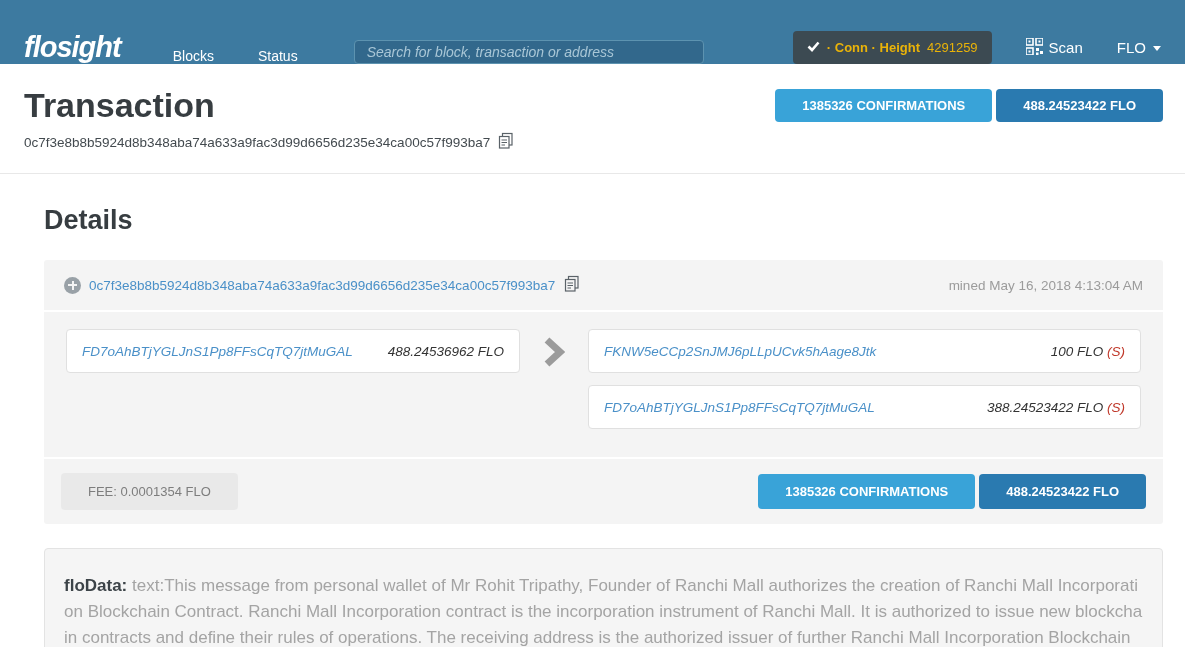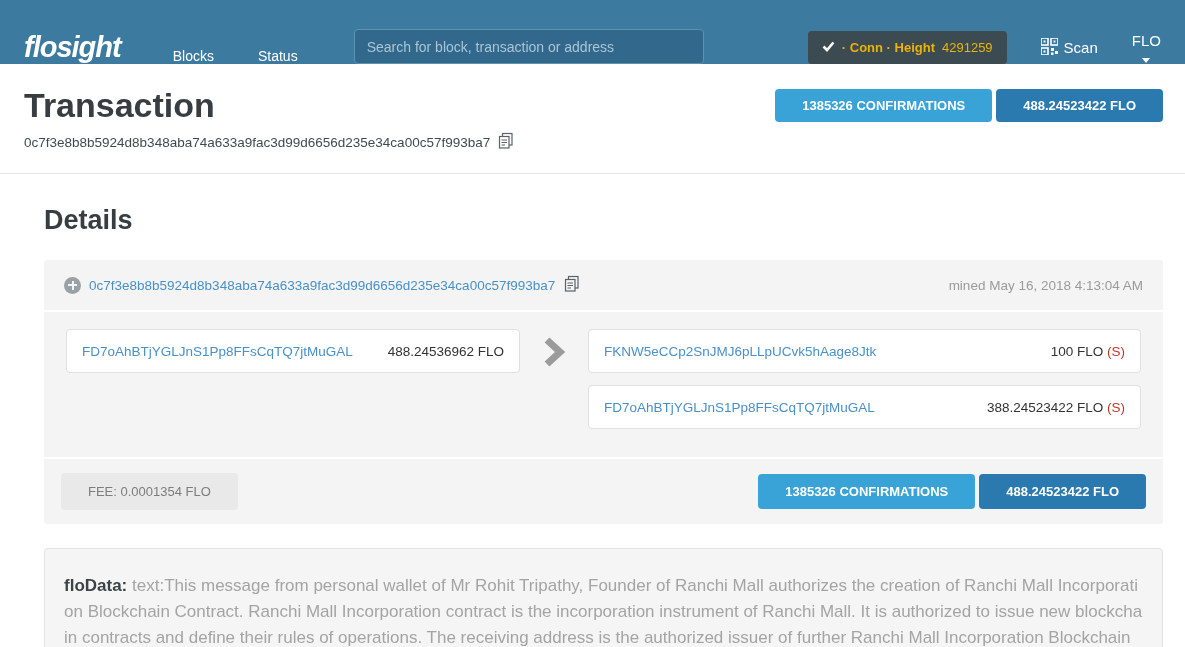--- a/index.html
+++ b/index.html
@@ -3,27 +3,27 @@
 <meta charset="utf-8">
 <style>
   * { margin:0; padding:0; box-sizing:border-box; }
   html,body { width:1185px; min-height:647px; background:#fff; font-family:"Liberation Sans", sans-serif; }
 
   
   .topbar { height:64px; background:#3d7aa0; display:flex; align-items:flex-end; padding:0 24px; }
   .brand { color:#fff; font-size:29px; font-weight:bold; font-style:italic; letter-spacing:-1px; margin-right:52px; cursor:pointer; }
   .nav-link { color:#fff; font-size:14px; margin-right:44px; cursor:pointer; text-decoration:none; }
   .search-wrap { margin-left:12px; }
-  .search-input { width:350px; height:35px; background:#32688c; border:1px solid #5d93b0; border-radius:4px; color:#dfeaf1; font-size:14px; padding:0 12px; outline:none; font-family:"Liberation Sans", sans-serif; }
+  .search-input { width:350px; height:24px; background:#32688c; border:1px solid #5d93b0; border-radius:4px; color:#dfeaf1; font-size:14px; font-style:italic; padding:0 12px; outline:none; font-family:"Liberation Sans", sans-serif; }
   .search-input::placeholder { color:#a8c6d6; }
   .top-right { margin-left:auto; display:flex; align-items:center; gap:34px; }
   .conn-badge { background:#3c4a52; border-radius:4px; color:#eab308; font-size:13px; display:flex; align-items:center; gap:7px; padding:9px 14px; cursor:pointer; white-space:nowrap; }
   .conn-badge b { font-weight:bold; }
   .scan-btn { color:#fff; font-size:15px; display:flex; align-items:center; gap:6px; cursor:pointer; }
-  .currency-dd { color:#fff; font-size:15px; display:flex; align-items:center; gap:7px; cursor:pointer;flex-direction:column; }
+  .currency-dd { color:#fff; font-size:15px; display:flex; align-items:center; gap:7px; cursor:pointer; }
   .caret-down { width:0; height:0; border-left:4px solid transparent; border-right:4px solid transparent; border-top:5px solid #fff; display:inline-block; margin-top:2px; }
 
   
   .summary { display:flex; justify-content:space-between; align-items:flex-start; padding:22px 22px 21px 24px; border-bottom:1px solid #e8e8e8; }
   .page-title { font-size:34px; font-weight:600; color:#373d41; margin-bottom:7px; }
   .hash-row { display:flex; align-items:center; gap:7px; font-size:13.5px; color:#434a4f; }
   .summary-buttons { display:flex; gap:4px; margin-top:3px; }
   .btn { border:none; border-radius:4px; color:#fff; font-size:13px; font-weight:600; height:33px; padding:0 27px; cursor:pointer; font-family:"Liberation Sans", sans-serif; white-space:nowrap; }
   .btn-light { background:#39a3d8; }
   .btn-dark { background:#2a7ab0; }
@@ -38,21 +38,21 @@
   .mined { color:#9b9b9b; font-size:13.5px; }
   .plus-icon { position:relative; width:17px; height:17px; border-radius:50%; background:#99a1a7; display:inline-block; cursor:pointer; flex:0 0 17px; }
   .plus-icon::before, .plus-icon::after { content:""; position:absolute; background:#f4f4f4; }
   .plus-icon::before { left:4px; top:7.5px; width:9px; height:2px; }
   .plus-icon::after { left:7.5px; top:4px; width:2px; height:9px; }
 
   .panel-body { display:flex; padding:17px 22px 16px; }
   .col-in { flex:0 0 454px; }
   .col-arrow { flex:1; display:flex; justify-content:center; align-items:flex-start; padding-top:8px; }
   .col-out { flex:0 0 553px; }
-  .io-card { background:#fff; border:1px solid #e0e0e0; border-radius:4px; height:44px; display:flex; align-items:center; justify-content:space-between; padding:1px 15px; margin-bottom:12px; font-size:13.5px; }
+  .io-card { background:#fff; border:1px solid #e0e0e0; border-radius:4px; height:44px; display:flex; align-items:center; justify-content:space-between; padding:1px 15px; margin-bottom:12px; font-size:13.5px;font-style:italic; }
   .io-amount { color:#333; white-space:nowrap; margin-left:12px; }
   .spent { color:#c0392b; }
 
   .panel-foot { border-top:2px solid #fff; display:flex; justify-content:space-between; align-items:center; padding:14px 17px; }
   .fee-box { background:#e9e9e9; border-radius:4px; padding:11px 27px; font-size:13px; color:#7d7d7d; }
   .foot-buttons { display:flex; gap:4px; }
   .foot-buttons .btn { height:35px; }
 
   
   .flodata { margin:24px 0 30px; background:#f5f5f5; border:1px solid #e3e3e3; border-radius:4px; padding:24px 19px; font-size:17px; line-height:26px; color:#a4a4a4; word-break:break-all; }

